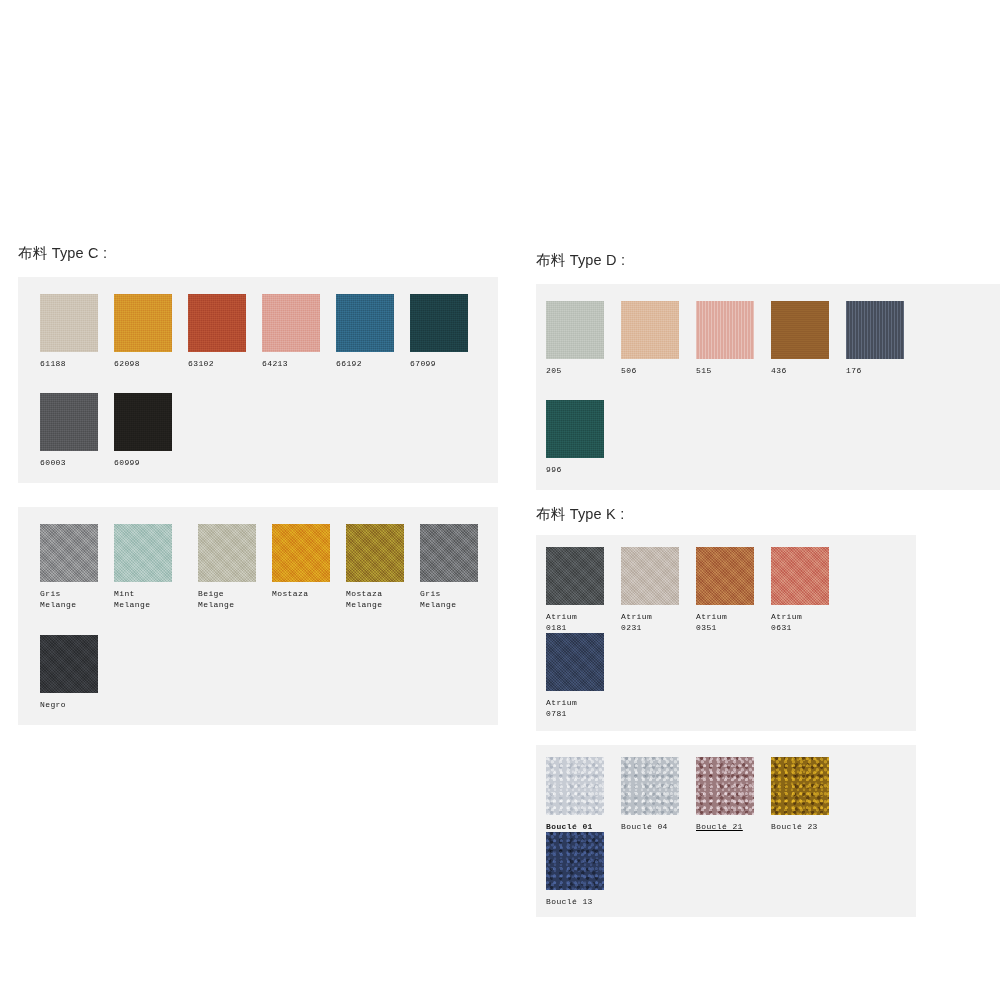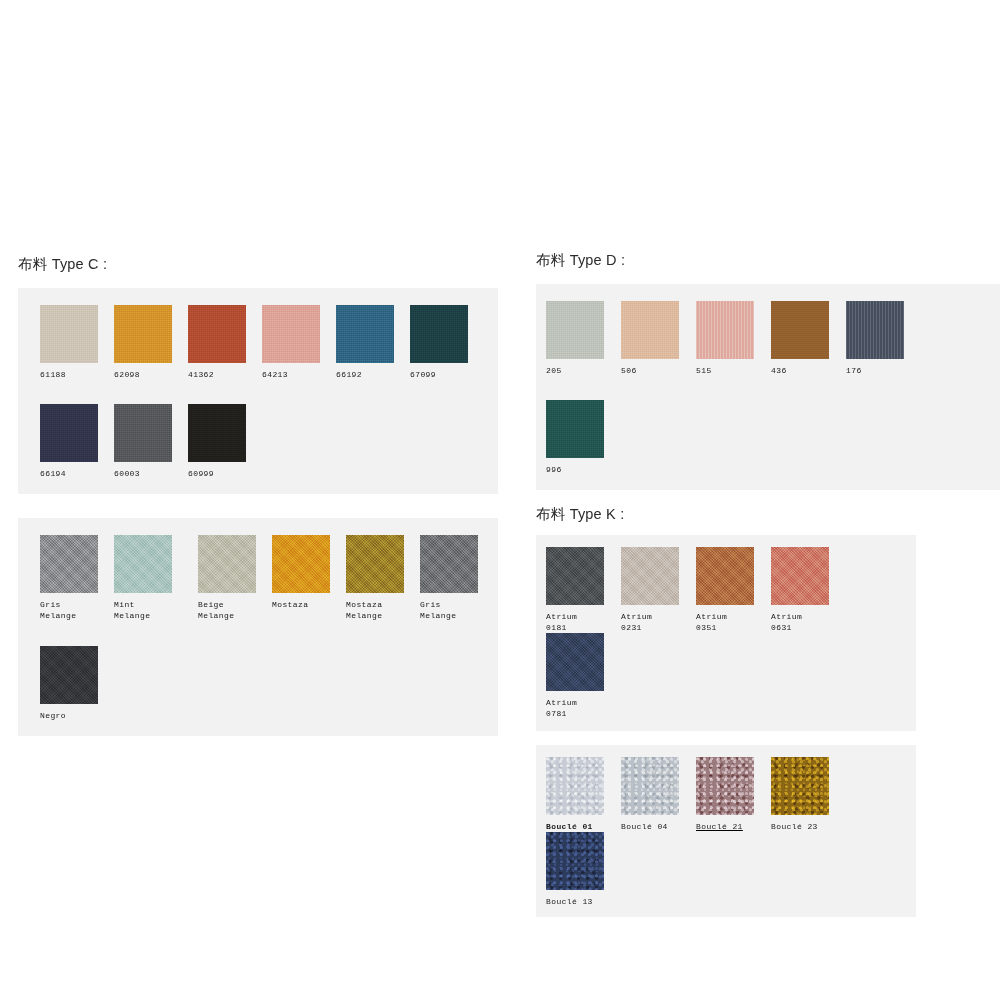--- a/index.html
+++ b/index.html
@@ -122,56 +122,52 @@
     margin-top: 6px;
     letter-spacing: 0.4px;
     white-space: pre-line;
   }
 </style>
 </head>
 <body>
 
 <div class="page">
 
-  <div class="column col-left" style="top:257px;">
+  <div class="column col-left" style="top:246px;">
 
     <div>
       <div class="section-title">布料 Type C :</div>
       <div class="panel" style="width:480px; margin-top:16px; padding:17px 0 15px 22px;">
         <div class="swatch-grid" style="gap:0;">
           <div class="swatch-cell" style="width:74px;">
             <span class="swatch weave" style="background:#cdc3b4;"></span>
             <div class="swatch-label">61188</div>
           </div>
           <div class="swatch-cell" style="width:74px;">
             <span class="swatch weave" style="background:#d3922a;"></span>
             <div class="swatch-label">62098</div>
           </div>
           <div class="swatch-cell" style="width:74px;">
             <span class="swatch weave" style="background:#b24b30;"></span>
-            <div class="swatch-label">41362</div>
+            <div class="swatch-label">63102</div>
           </div>
           <div class="swatch-cell" style="width:74px;">
             <span class="swatch weave" style="background:#dda095;"></span>
             <div class="swatch-label">64213</div>
           </div>
           <div class="swatch-cell" style="width:74px;">
             <span class="swatch weave" style="background:#2e6380;"></span>
             <div class="swatch-label">66192</div>
           </div>
           <div class="swatch-cell" style="width:74px;">
             <span class="swatch weave" style="background:#1d3f44;"></span>
             <div class="swatch-label">67099</div>
           </div>
         </div>
         <div class="swatch-grid" style="margin-top:24px;">
-          <div class="swatch-cell" style="width:74px;">
-            <span class="swatch weave" style="background:#31334a;"></span>
-            <div class="swatch-label">66194</div>
-          </div>
           <div class="swatch-cell" style="width:74px;">
             <span class="swatch weave" style="background:#545558;"></span>
             <div class="swatch-label">60003</div>
           </div>
           <div class="swatch-cell" style="width:74px;">
             <span class="swatch weave" style="background:#211f1c;"></span>
             <div class="swatch-label">60999</div>
           </div>
         </div>
       </div>

